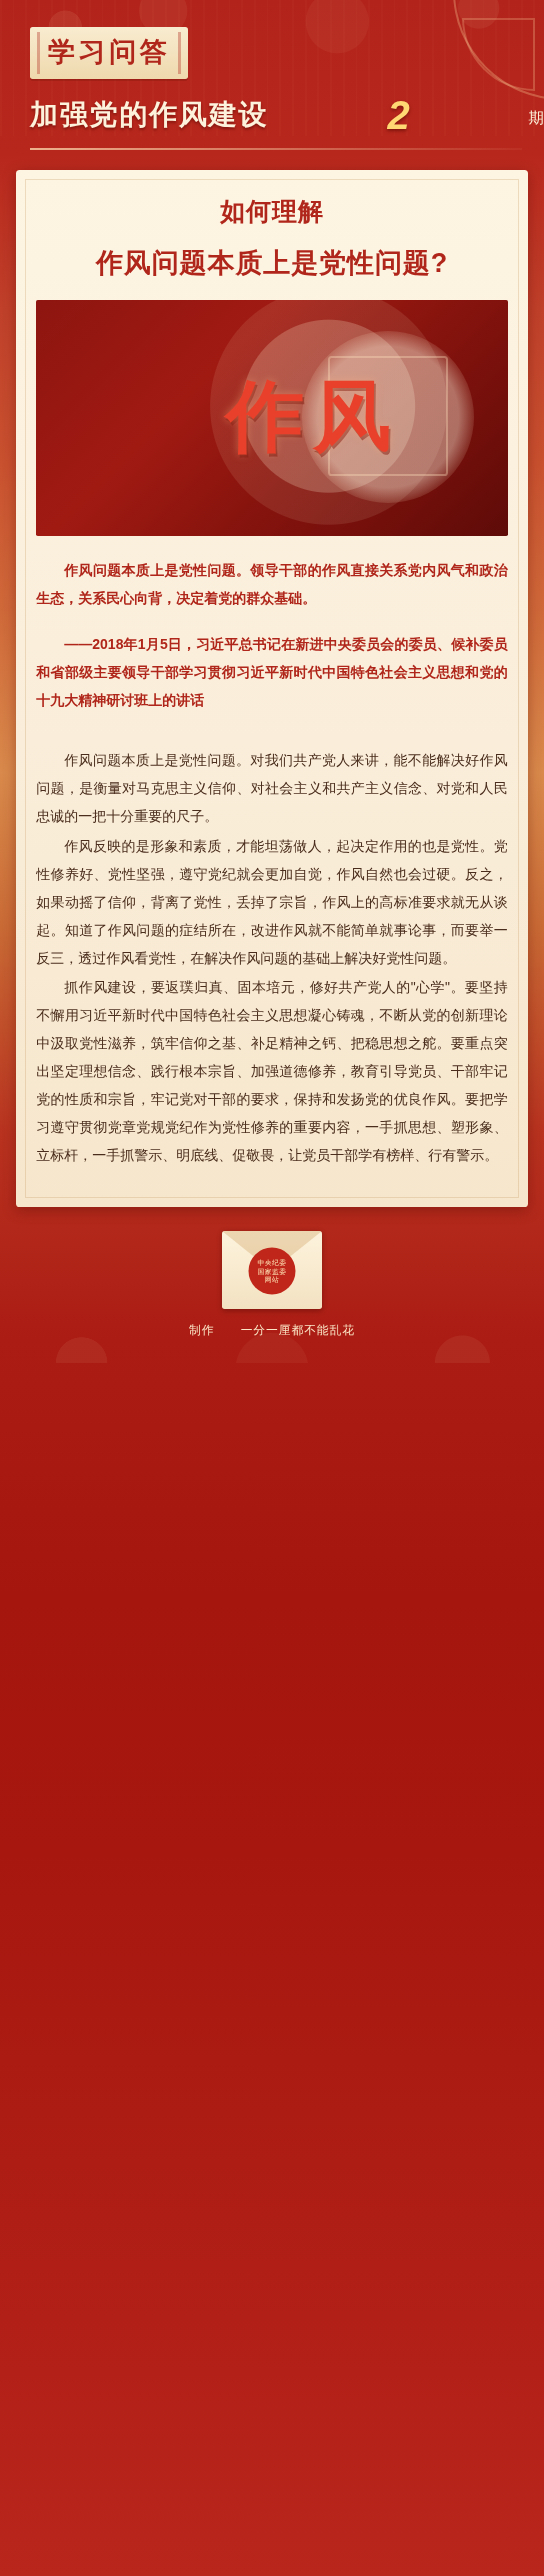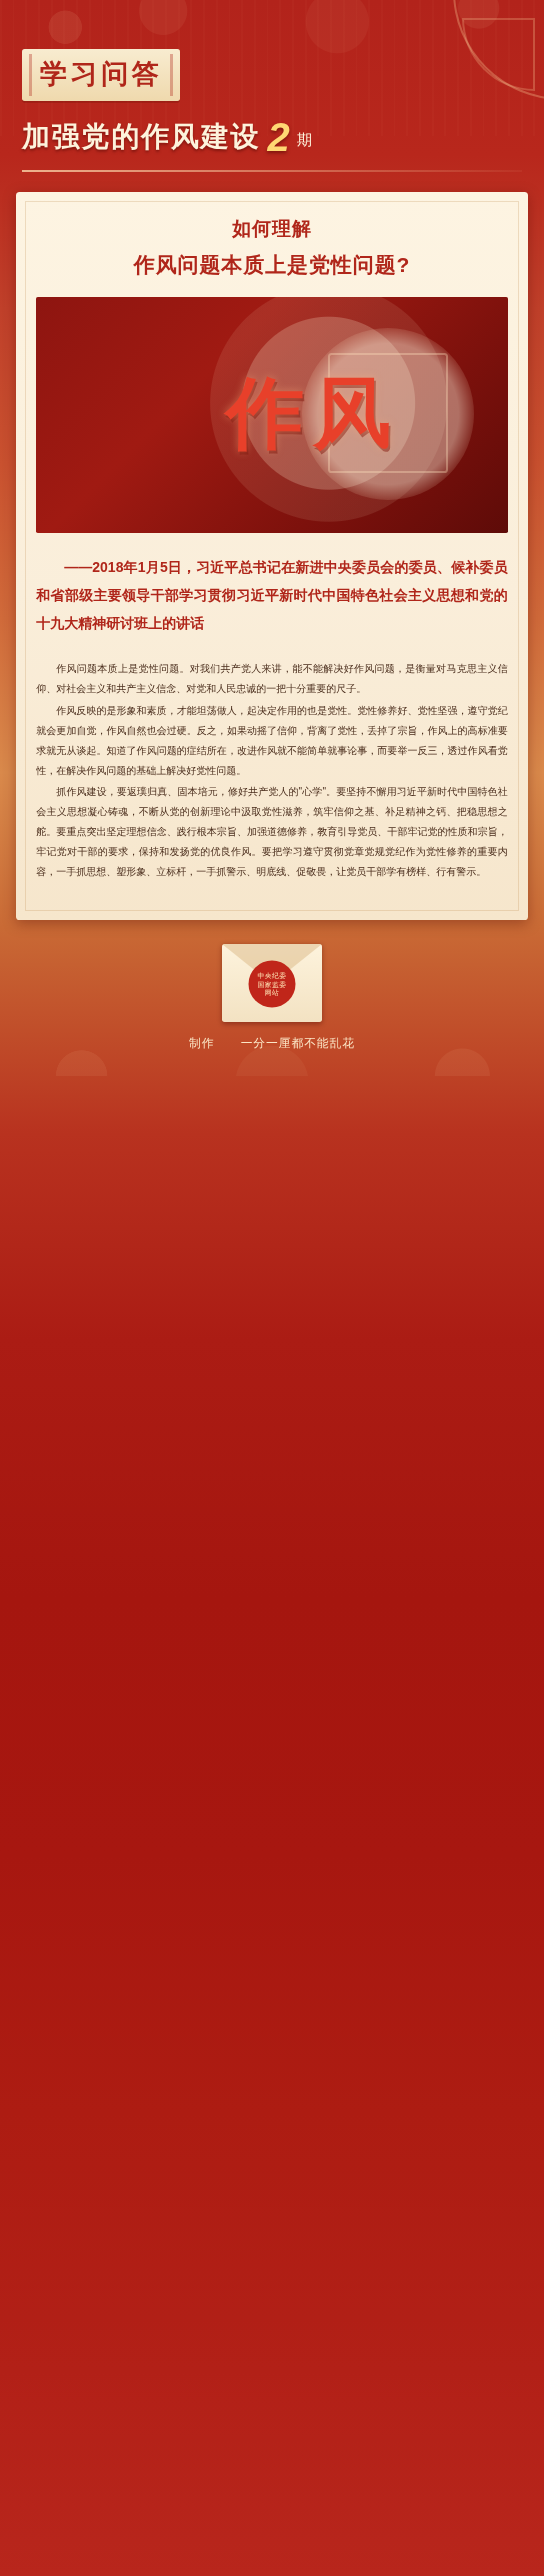--- a/index.html
+++ b/index.html
@@ -38,21 +38,21 @@
   }
   .corner-cloud2 {
     position: absolute;
     width: 73px; height: 73px;
     border: 2.7px solid rgba(255,215,160,.25);
     border-radius: 0 0 0 100%;
     top: 18px; right: 9px;
   }
 
   
-  .header { position: relative; padding: 27px 0 0 0; margin-top: 22px; }
+  .header { position: relative; padding: 27px 0 0 8px; }
   .title-badge {
     position: relative;
     margin-left: 22px;
     display: inline-block;
     background: linear-gradient(180deg,#f8ecd0,#efd9ad);
     color: #b0261a;
     font-size: 27px;
     font-weight: bold;
     letter-spacing: 3.6px;
     padding: 7.3px 18px 9px 18px;
@@ -68,20 +68,21 @@
     background: rgba(176,38,26,.35);
   }
   .title-badge::before { left: 7.3px; }
   .title-badge::after { right: 7.3px; }
 
   .subtitle-row {
     margin: 16.3px 0 0 22px;
     display: flex;
     align-items: center;
     gap: 7px;
+    justify-content: space-between;
   }
   .subtitle {
     color: #fdf3dc;
     font-size: 28px;
     font-weight: bold;
     letter-spacing: 1.8px;
     text-shadow: 0 1.8px 2.7px rgba(90,10,5,.55);
   }
   .issue-num {
     color: #ffd873;
@@ -118,22 +119,22 @@
     left: 9px; right: 9px; top: 9px; bottom: 9px;
     border: 0.9px solid rgba(190,140,80,.25);
     pointer-events: none;
   }
   .q-title {
     text-align: center;
     color: #b0261a;
     font-weight: bold;
     line-height: 1.5;
   }
-  .q-line1 { font-size: 19px; letter-spacing: 0.9px; }
-  .q-line2 { font-size: 21px; letter-spacing: 0.9px; margin-top: 5px; }
+  .q-line1 { font-size: 25px; letter-spacing: 0.9px; }
+  .q-line2 { font-size: 27px; letter-spacing: 0.9px; margin-top: 12px; }
 
   
   .hero {
     position: relative;
     margin: 16.3px 0 0 0;
     height: 236px;
     border-radius: 1.8px;
     overflow: hidden;
     background:
       radial-gradient(circle at 62% 45%, rgba(255,240,210,.30) 0 86px, rgba(255,235,200,.10) 87px 118px, transparent 119px),
@@ -174,23 +175,23 @@
     color: #b0261a;
     font-size: 14px;
     line-height: 2.0;
     text-align: justify;
     font-weight: bold;
   }
   .quote .indent { text-indent: 2em; display: block; }
   .quote .source { display: block; text-indent: 2em; margin-top: 18px; }
 
   .body-text {
-    margin-top: 22px;
+    margin-top: 32px;
     color: #4a2d1c;
-    font-size: 10px;
+    font-size: 14px;
     line-height: 2.0;
     text-align: justify;
   }
   .body-text p { text-indent: 2em; margin-bottom: 1.8px; }
 
   
   .footer {
     position: relative;
     margin-top: 23.6px;
     padding-bottom: 23.6px;
@@ -274,20 +275,21 @@
       <div class="q-line2">作风问题本质上是党性问题?</div>
     </div>
 
     <div class="hero">
       <div class="hero-glow"></div>
       <div class="hero-seal"></div>
       <div class="hero-char">作风</div>
     </div>
 
     <div class="quote">
+      <span class="indent">作风问题本质上是党性问题。领导干部的作风直接关系党内风气和政治生态，关系民心向背，决定着党的群众基础。</span>
       <span class="source">——2018年1月5日，习近平总书记在新进中央委员会的委员、候补委员和省部级主要领导干部学习贯彻习近平新时代中国特色社会主义思想和党的十九大精神研讨班上的讲话</span>
     </div>
 
     <div class="body-text">
       <p>作风问题本质上是党性问题。对我们共产党人来讲，能不能解决好作风问题，是衡量对马克思主义信仰、对社会主义和共产主义信念、对党和人民忠诚的一把十分重要的尺子。</p>
       <p>作风反映的是形象和素质，才能坦荡做人，起决定作用的也是党性。党性修养好、党性坚强，遵守党纪就会更加自觉，作风自然也会过硬。反之，如果动摇了信仰，背离了党性，丢掉了宗旨，作风上的高标准要求就无从谈起。知道了作风问题的症结所在，改进作风就不能简单就事论事，而要举一反三，透过作风看党性，在解决作风问题的基础上解决好党性问题。</p>
       <p>抓作风建设，要返璞归真、固本培元，修好共产党人的"心学"。要坚持不懈用习近平新时代中国特色社会主义思想凝心铸魂，不断从党的创新理论中汲取党性滋养，筑牢信仰之基、补足精神之钙、把稳思想之舵。要重点突出坚定理想信念、践行根本宗旨、加强道德修养，教育引导党员、干部牢记党的性质和宗旨，牢记党对干部的要求，保持和发扬党的优良作风。要把学习遵守贯彻党章党规党纪作为党性修养的重要内容，一手抓思想、塑形象、立标杆，一手抓警示、明底线、促敬畏，让党员干部学有榜样、行有警示。</p>
     </div>
   </div>
 

